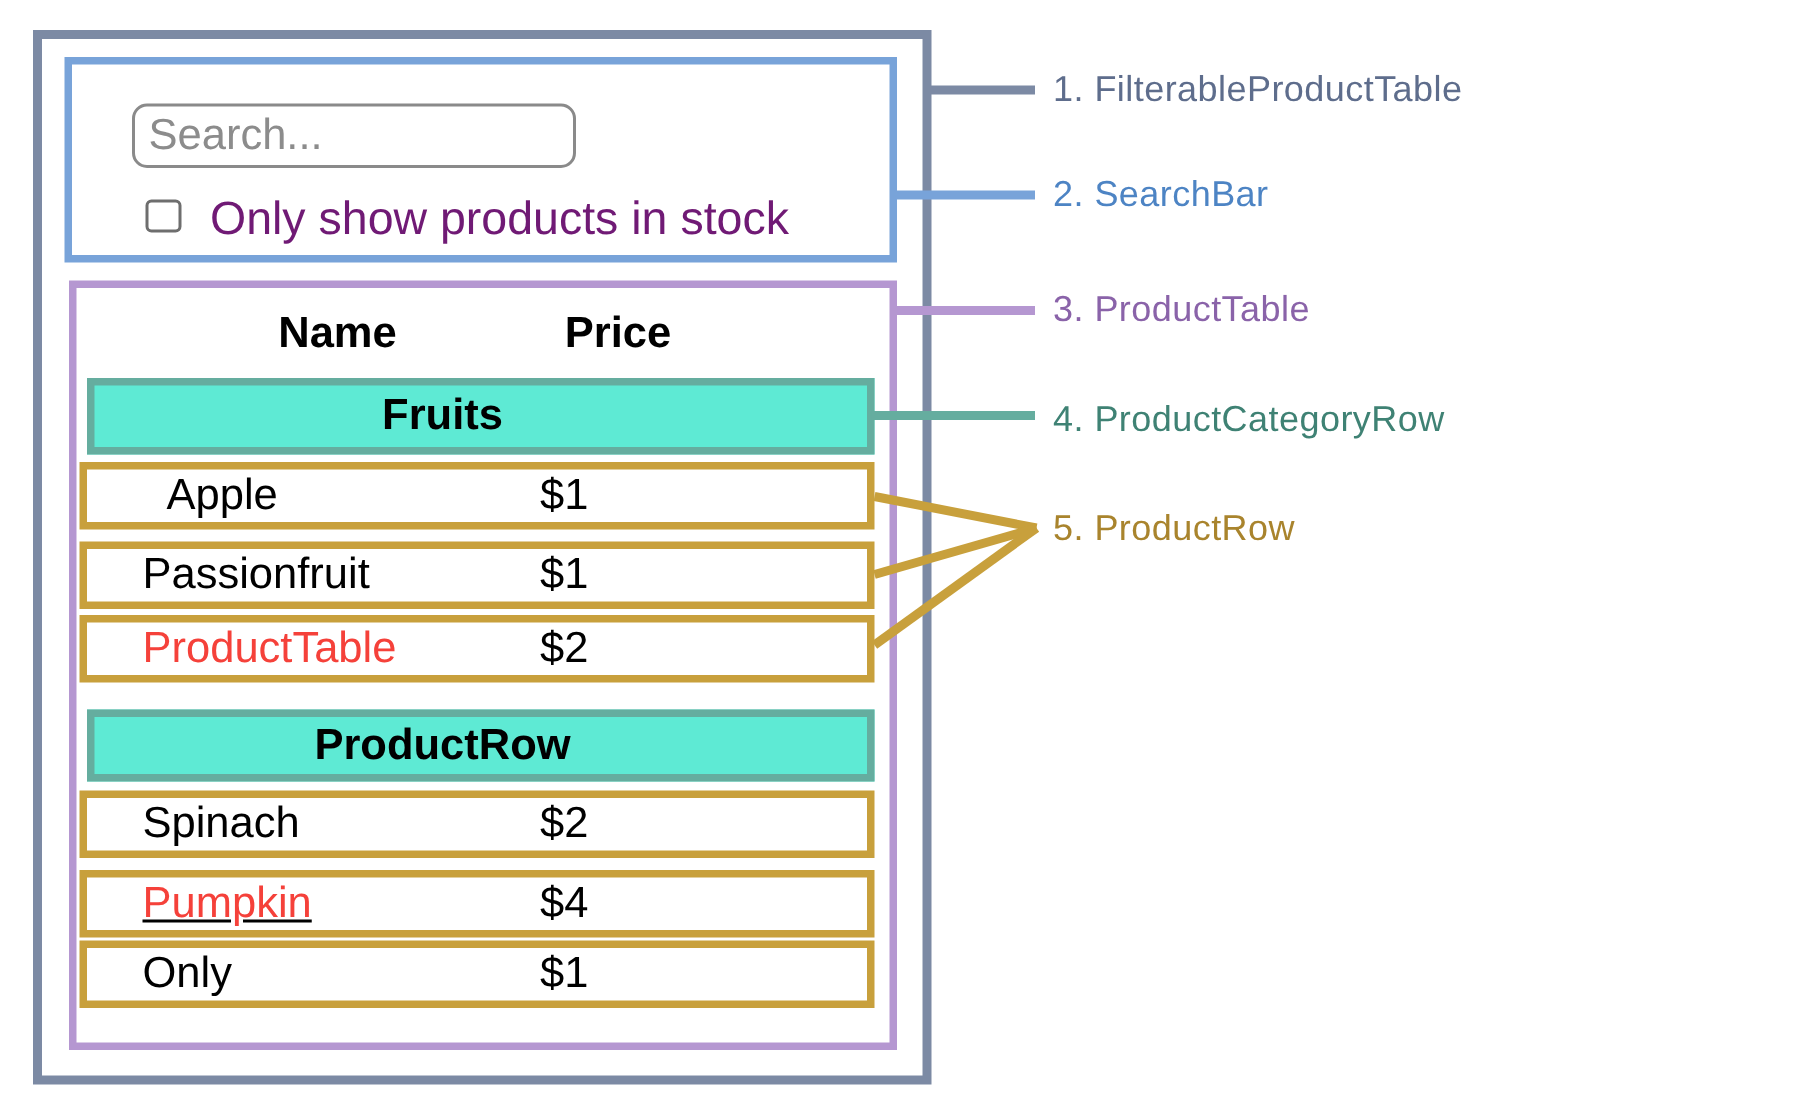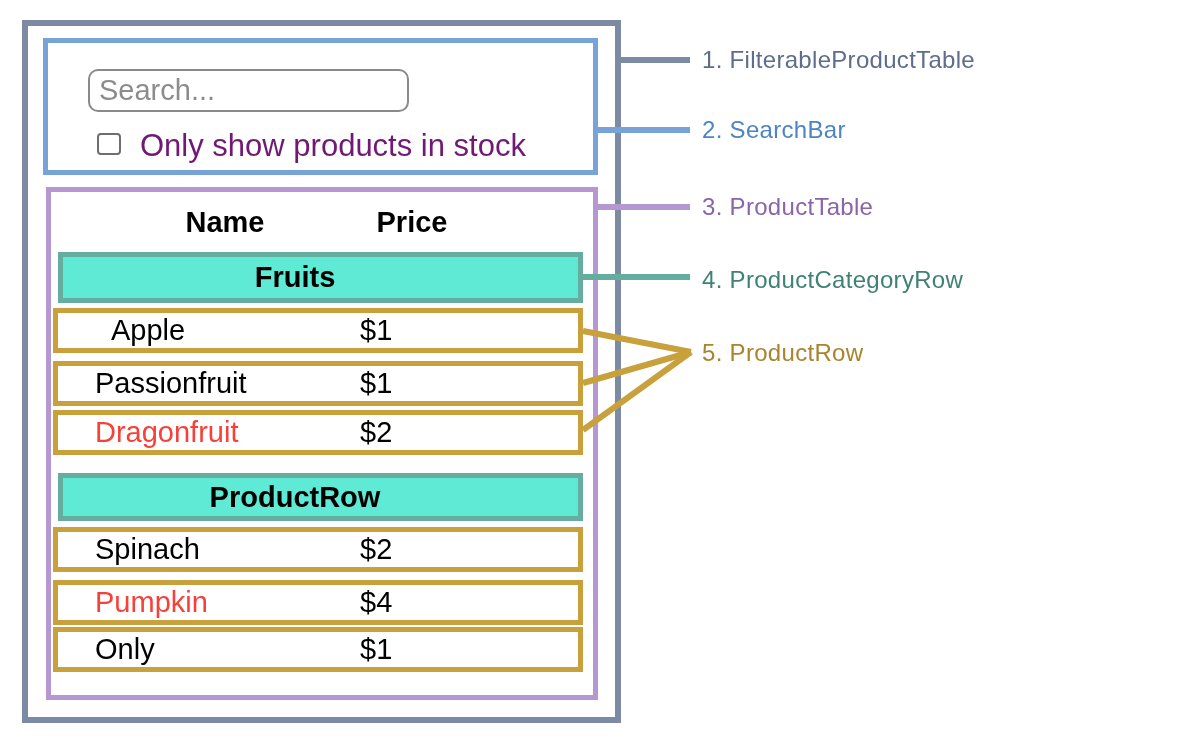--- a/index.html
+++ b/index.html
@@ -15,21 +15,21 @@
   body{
     width:1200px;height:744px;position:relative;overflow:hidden;
     font-family:"Liberation Sans", sans-serif;color:#000;
   }
   .abs{position:absolute;}
   
   .outer-box{left:22px;top:20px;width:599px;height:703px;border:6px solid var(--slate);background:#fff;}
   .search-box{left:43px;top:38px;width:555px;height:137px;border:5px solid var(--blue);background:#fff;}
   .table-box{left:46px;top:187px;width:552px;height:513px;border:5px solid var(--purple);background:#fff;}
   .search-input{
-    left:88px;top:69px;width:321px;height:43px;border:2.5px solid #8a8a8a;border-radius:10px;
+    left:88px;top:69px;width:296px;height:43px;border:2.5px solid #8a8a8a;border-radius:10px;
     font-family:"Liberation Sans", sans-serif;font-size:29px;color:#333;padding:0 16px 0 9px;outline:none;background:#fff;
   }
   .search-input::placeholder{color:#8c8c8c;opacity:1;}
   .checkbox{left:97px;top:133px;width:24px;height:22px;border:2.5px solid #6e6e6e;border-radius:4px;background:#fff;}
   .checkbox-label{left:140px;top:128px;font-size:31px;line-height:36px;color:#701a75;}
   
   .col-header{top:204px;height:36px;font-size:29px;font-weight:bold;text-align:center;line-height:36px;}
   .col-header.name{left:155px;width:140px;}
   .col-header.price{left:342px;width:140px;}
   
@@ -75,32 +75,32 @@
 </div>
 <div class="abs product-row" style="top:308px;padding-left:16px;">
   <span class="p-name">Apple</span>
   <span class="p-price">$1</span>
 </div>
 <div class="abs product-row" style="top:361px;">
   <span class="p-name">Passionfruit</span>
   <span class="p-price">$1</span>
 </div>
 <div class="abs product-row" style="top:410px;">
-  <span class="p-name out-of-stock">Dragonfruit</span>
+  <span class="p-name out-of-stock">ProductTable</span>
   <span class="p-price">$2</span>
 </div>
 
 <div class="abs category-row" style="top:473px;height:48px;">
   <span class="cat-text">ProductRow</span>
 </div>
 <div class="abs product-row" style="top:527px;">
   <span class="p-name">Spinach</span>
   <span class="p-price">$2</span>
 </div>
-<div class="abs product-row" style="top:580px;">
+<div class="abs product-row" style="top:580px;text-decoration:underline;">
   <span class="p-name out-of-stock">Pumpkin</span>
   <span class="p-price">$4</span>
 </div>
 <div class="abs product-row" style="top:627px;">
   <span class="p-name">Only</span>
   <span class="p-price">$1</span>
 </div>
 
 <svg class="abs connectors" viewBox="0 0 1200 744">
   <line x1="618" y1="60" x2="690" y2="60" stroke="#7c8aa4" stroke-width="6"></line>

